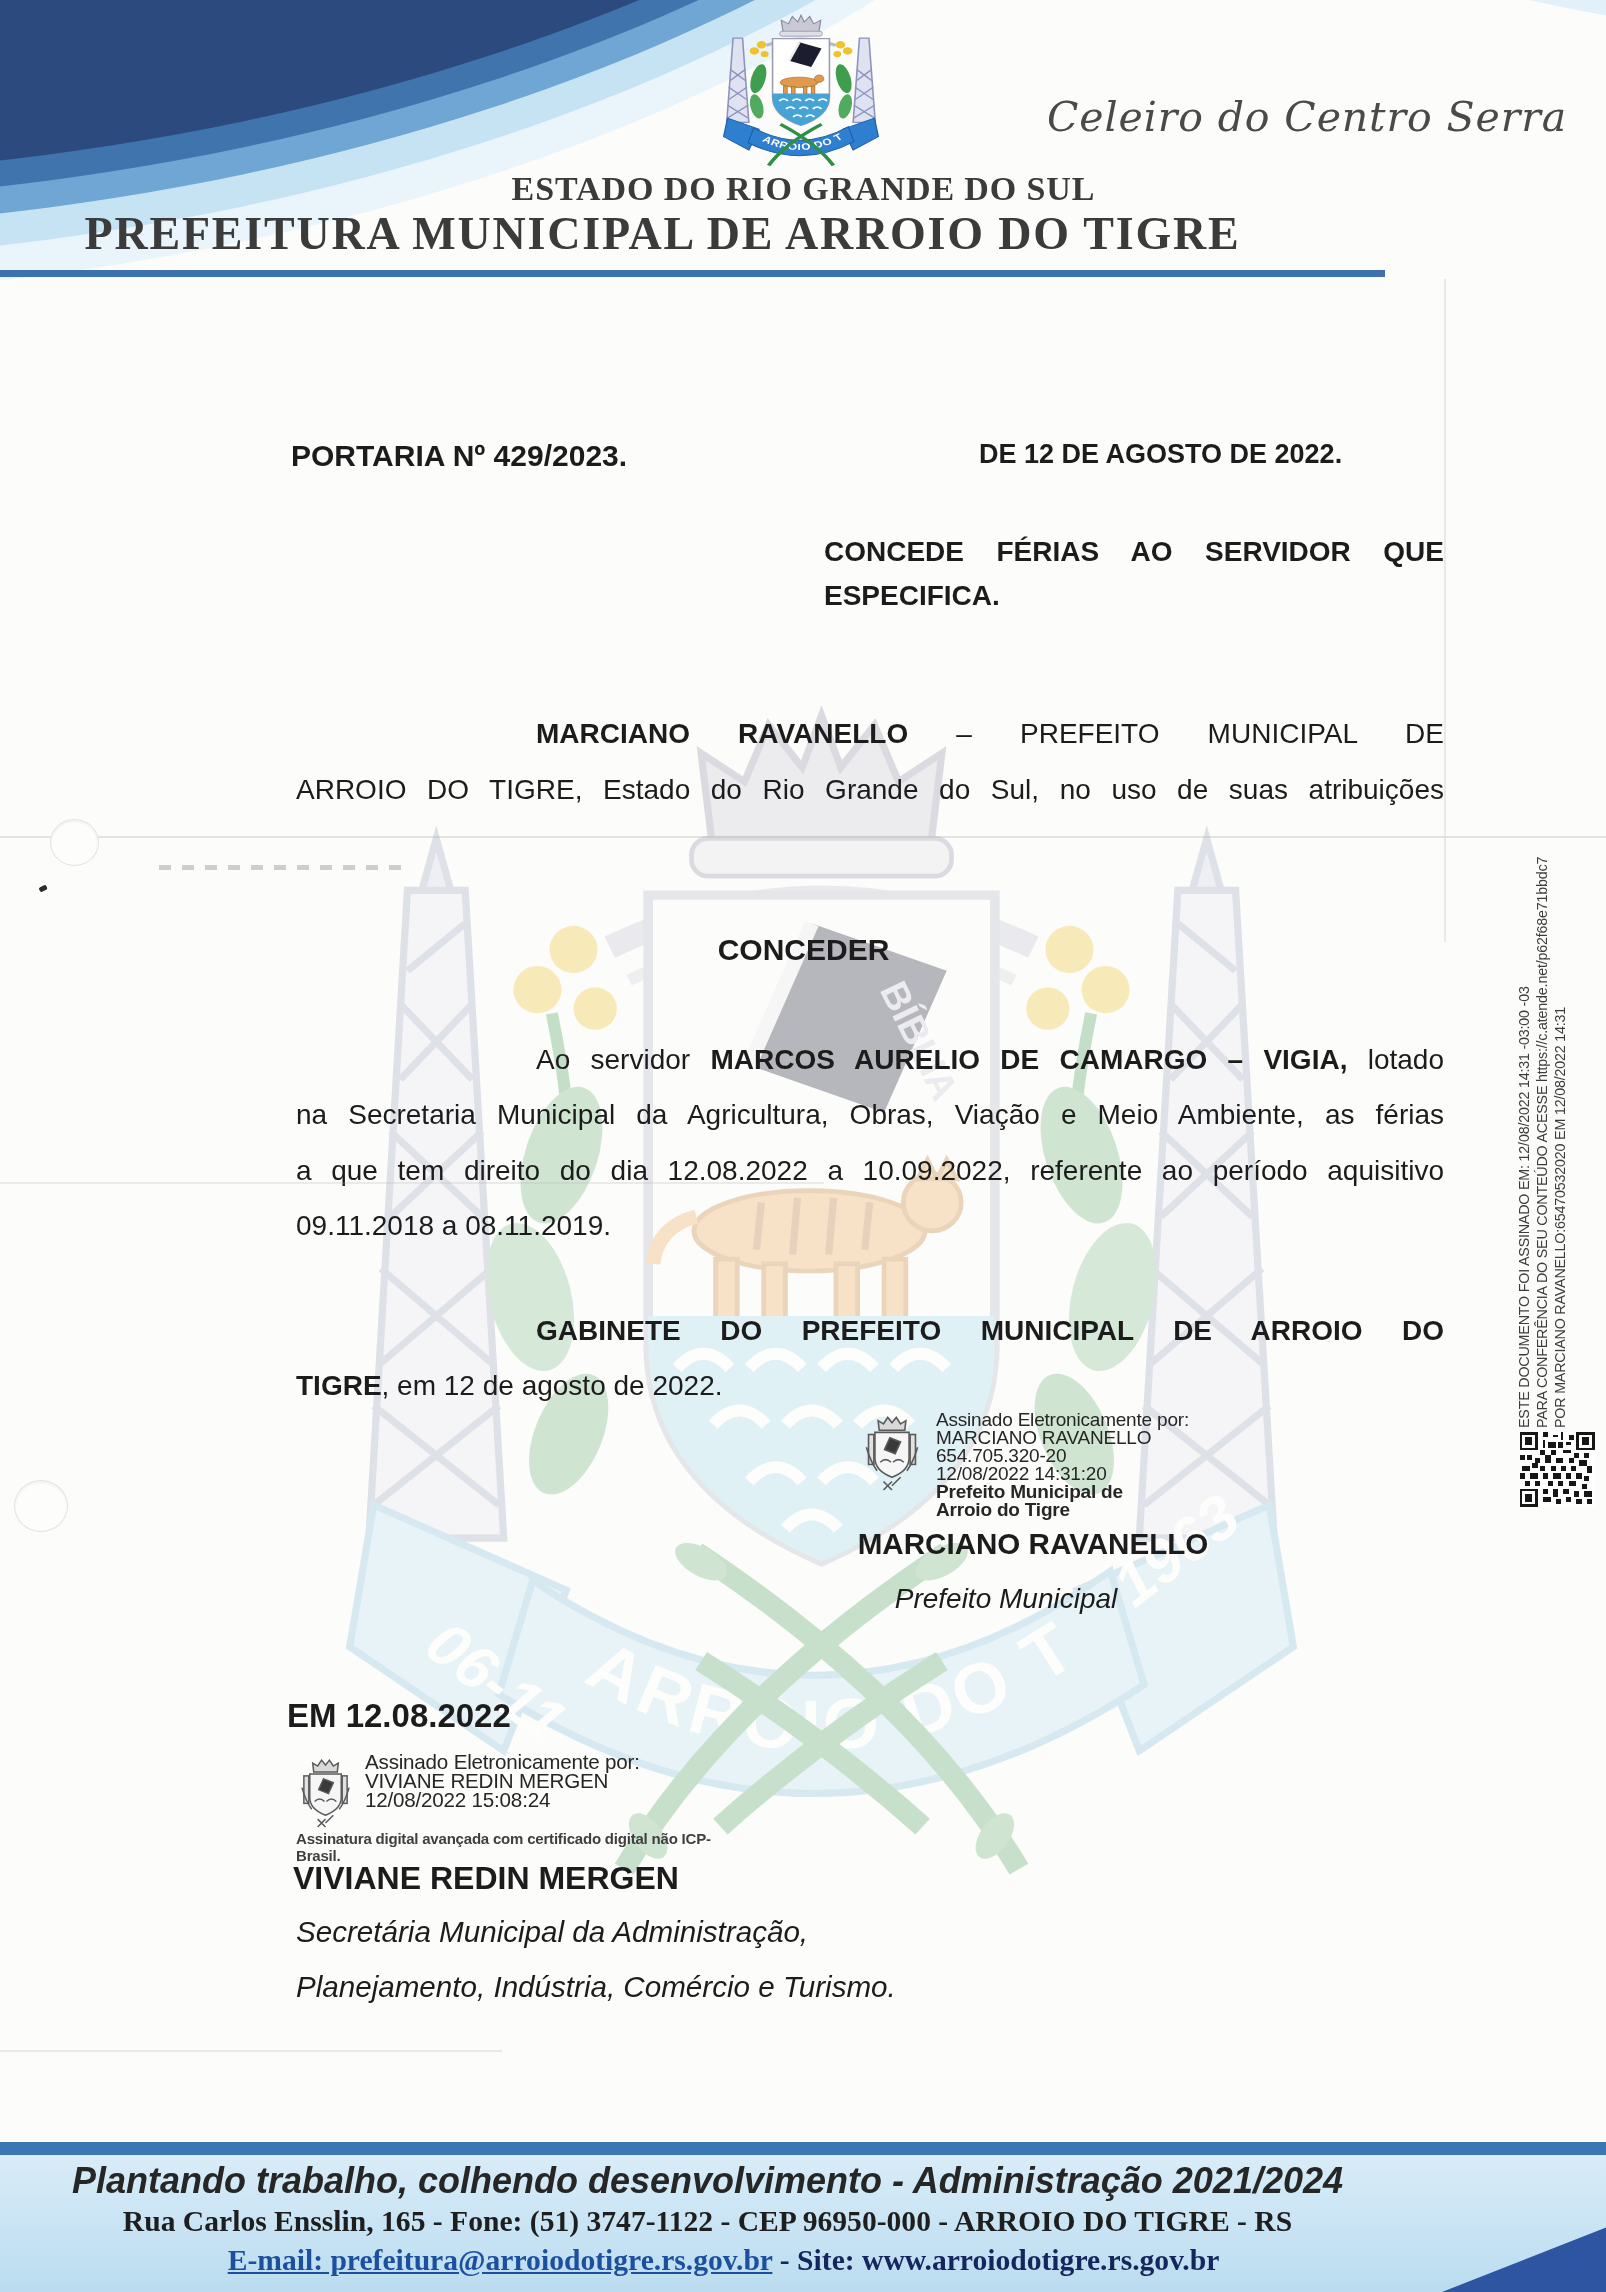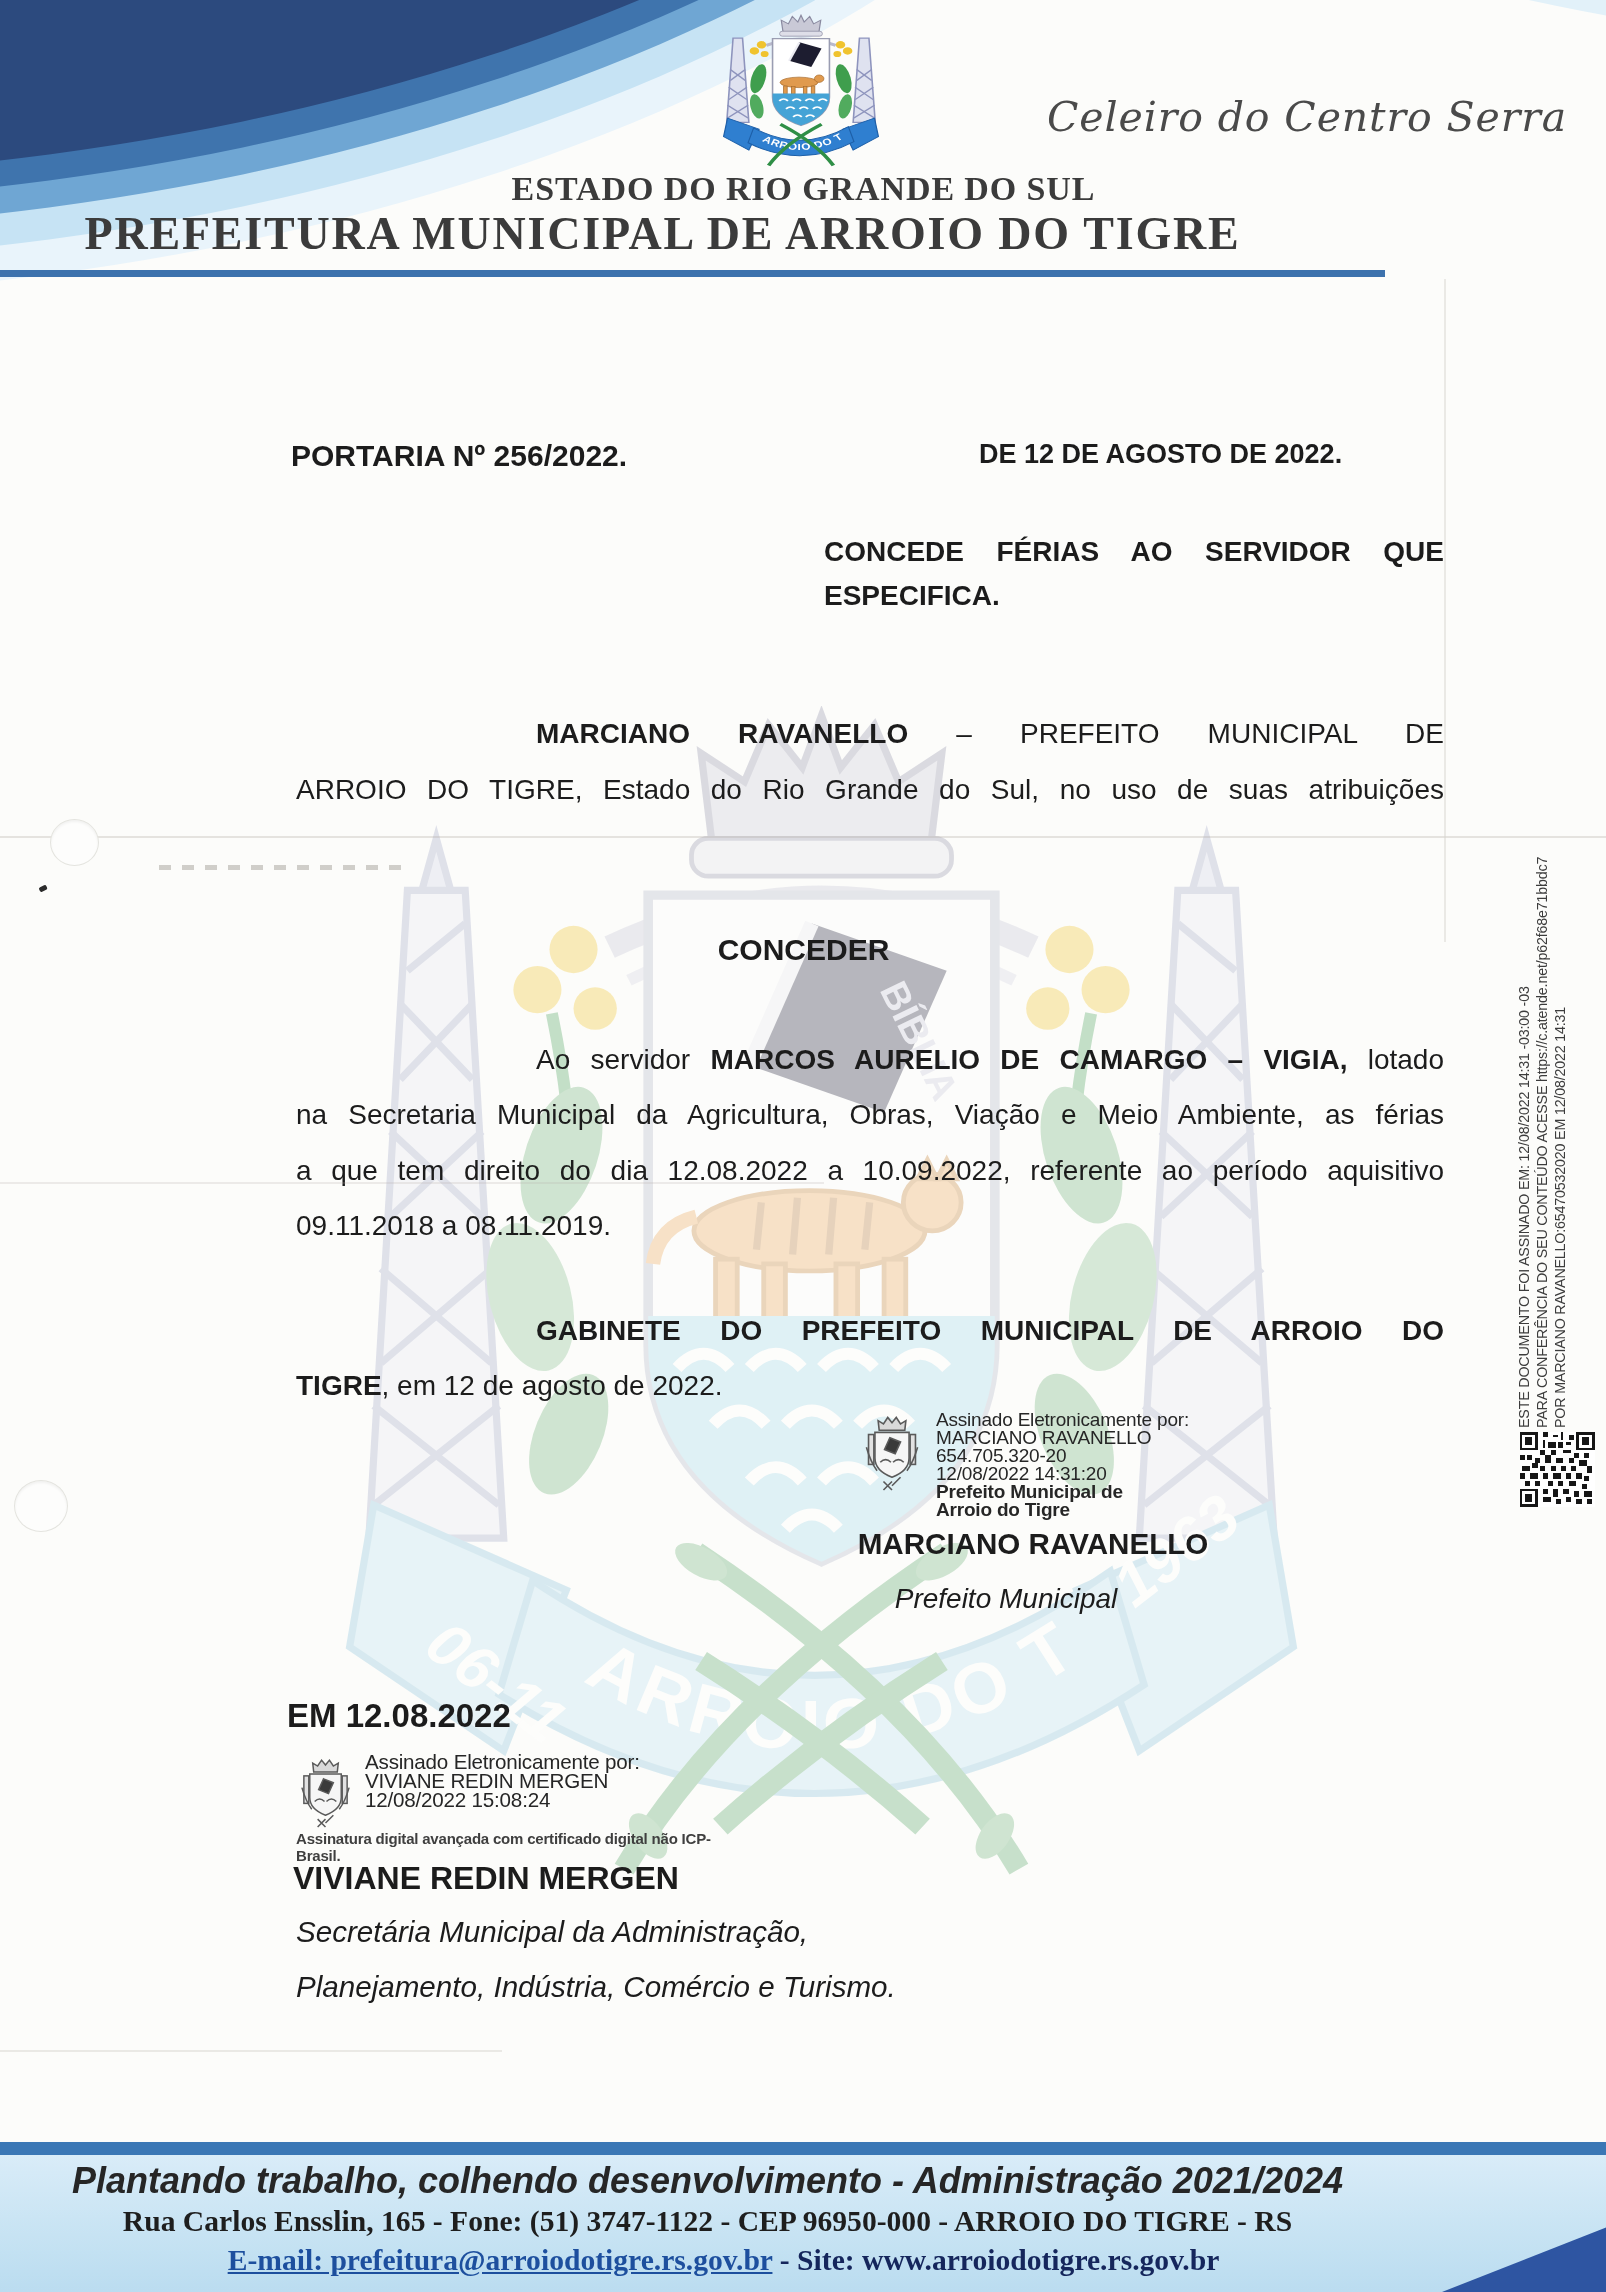--- a/index.html
+++ b/index.html
@@ -277,21 +277,21 @@
         <path d="M282,492 Q240,420 148,358"></path>
       </g>
     </g>
   </svg>
 
   <div class="h-script">Celeiro do Centro Serra</div>
   <div class="h-state">ESTADO DO RIO GRANDE DO SUL</div>
   <div class="h-muni">PREFEITURA MUNICIPAL DE ARROIO DO TIGRE</div>
   <div id="header-rule"></div>
 
-  <div class="abs b" style="left:291px;top:439px;font-size:30px;">PORTARIA Nº 256/2022.</div>
+  <div class="abs b" style="left:291px;top:439px;font-size:30px;">PORTARIA Nº 429/2023.</div>
   <div class="abs b" style="left:979px;top:439px;font-size:27px;">DE 12 DE AGOSTO DE 2022.</div>
 
   <div class="abs b jst" style="left:824px;top:536px;width:620px;font-size:28px;">CONCEDE FÉRIAS AO SERVIDOR QUE</div>
   <div class="abs b" style="left:824px;top:580px;font-size:28px;">ESPECIFICA.</div>
 
   <div class="line jst ind" style="top:716px;">
     <span class="b">MARCIANO RAVANELLO</span><span> – PREFEITO MUNICIPAL DE</span>
   </div>
   <div class="line jst" style="top:772px;">ARROIO DO TIGRE, Estado do Rio Grande do Sul, no uso de suas atribuições</div>
 

